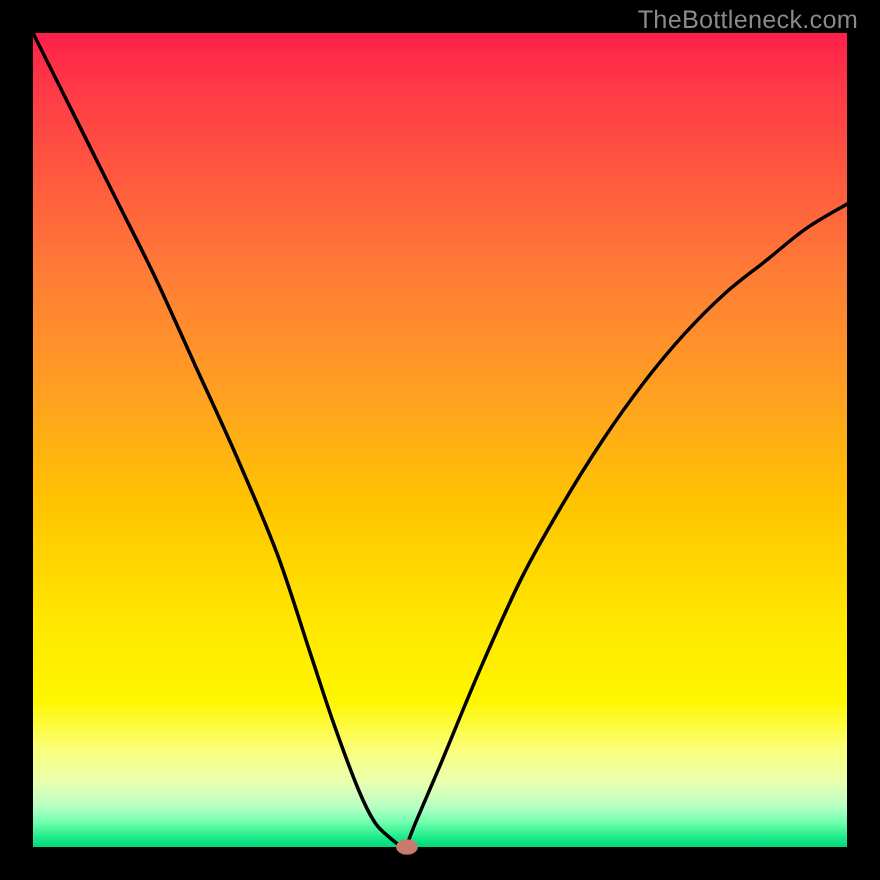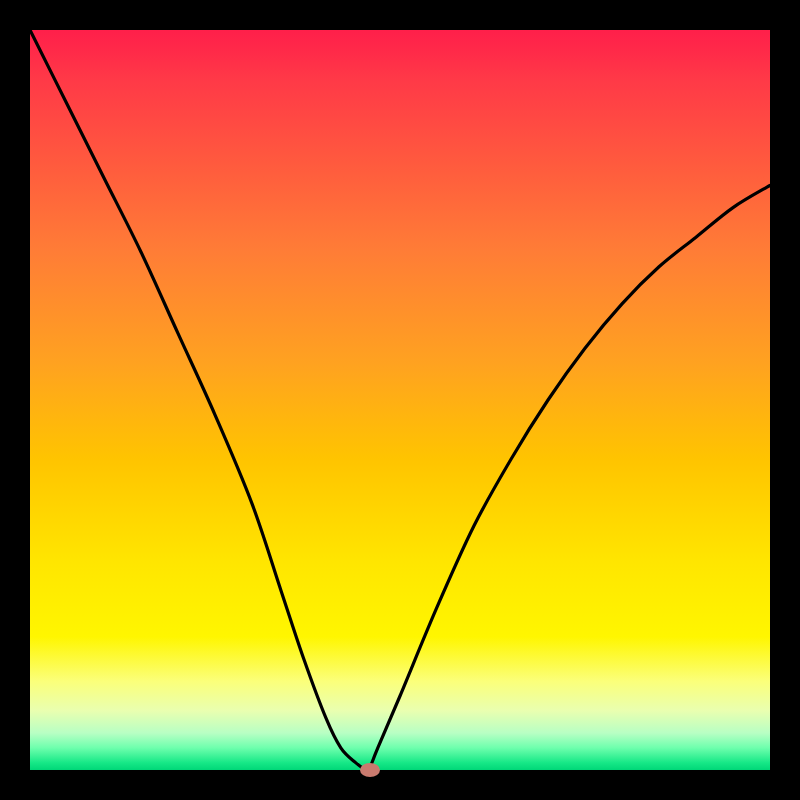--- a/index.html
+++ b/index.html
@@ -68,13 +68,14 @@
 </head>
 <body>
 
 <div class="frame">
   <div class="plot-area">
     <svg class="curve" viewBox="0 0 740 740" preserveAspectRatio="none">
       <path id="curve-path" fill="none" stroke="#000" stroke-width="3.2" stroke-linecap="round" stroke-linejoin="round" d="M 0 0 C 6.166666666666667 12.333333333333334 24.666666666666664 49.33333333333333 37 74 C 49.333333333333336 98.66666666666667 61.666666666666664 123.33333333333333 74 148 C 86.33333333333333 172.66666666666666 98.66666666666667 196.1 111 222 C 123.33333333333333 247.9 135.66666666666666 276.2666666666667 148 303.40000000000003 C 160.33333333333334 330.53333333333336 172.66666666666666 356.43333333333334 185 384.8 C 197.33333333333334 413.1666666666667 210.9 444 222 473.6 C 233.1 503.20000000000005 242.9666666666667 536.5 251.60000000000002 562.4 C 260.23333333333335 588.3 266.40000000000003 608.0333333333333 273.8 629 C 281.2 649.9666666666667 289.8333333333333 673.4000000000001 296 688.2 C 302.1666666666667 703 305.8666666666667 710.4 310.8 717.8 C 315.73333333333335 725.1999999999999 321.28333333333336 728.9 325.6 732.6 C 329.9166666666667 736.3000000000001 334.23333333333335 739.3833333333333 336.7 740 C 339.16666666666663 740.6166666666667 338.55000000000007 740 340.40000000000003 736.3 C 342.25 732.5999999999999 342.8666666666666 729.5166666666667 347.79999999999995 717.8 C 352.7333333333333 706.0833333333333 360.1333333333333 689.4333333333333 370 666 C 379.8666666666667 642.5666666666667 394.66666666666674 605.5666666666667 407.00000000000006 577.2 C 419.33333333333337 548.8333333333334 431.6666666666667 520.4666666666666 444 495.79999999999995 C 456.3333333333333 471.13333333333327 468.6666666666667 450.16666666666663 481 429.2 C 493.3333333333333 408.23333333333335 505.6666666666667 388.5 518 370 C 530.3333333333334 351.5 542.6666666666666 334.23333333333335 555 318.20000000000005 C 567.3333333333334 302.16666666666674 579.6666666666666 287.3666666666667 592 273.8 C 604.3333333333334 260.23333333333335 616.6666666666666 247.89999999999995 629 236.79999999999995 C 641.3333333333334 225.69999999999996 653.6666666666666 217.0666666666667 666 207.20000000000005 C 678.3333333333334 197.3333333333334 690.6666666666666 186.23333333333338 703 177.60000000000002 C 715.3333333333334 168.96666666666667 733.8333333333334 159.1 740 155.39999999999998"></path>
     </svg>
     <div id="marker" class="marker" style="left: 340.4px; top: 740px; background: rgb(201, 122, 110);"></div>
   </div>
+  <div class="watermark">TheBottleneck.com</div>
 </div>
 
 </body></html>

